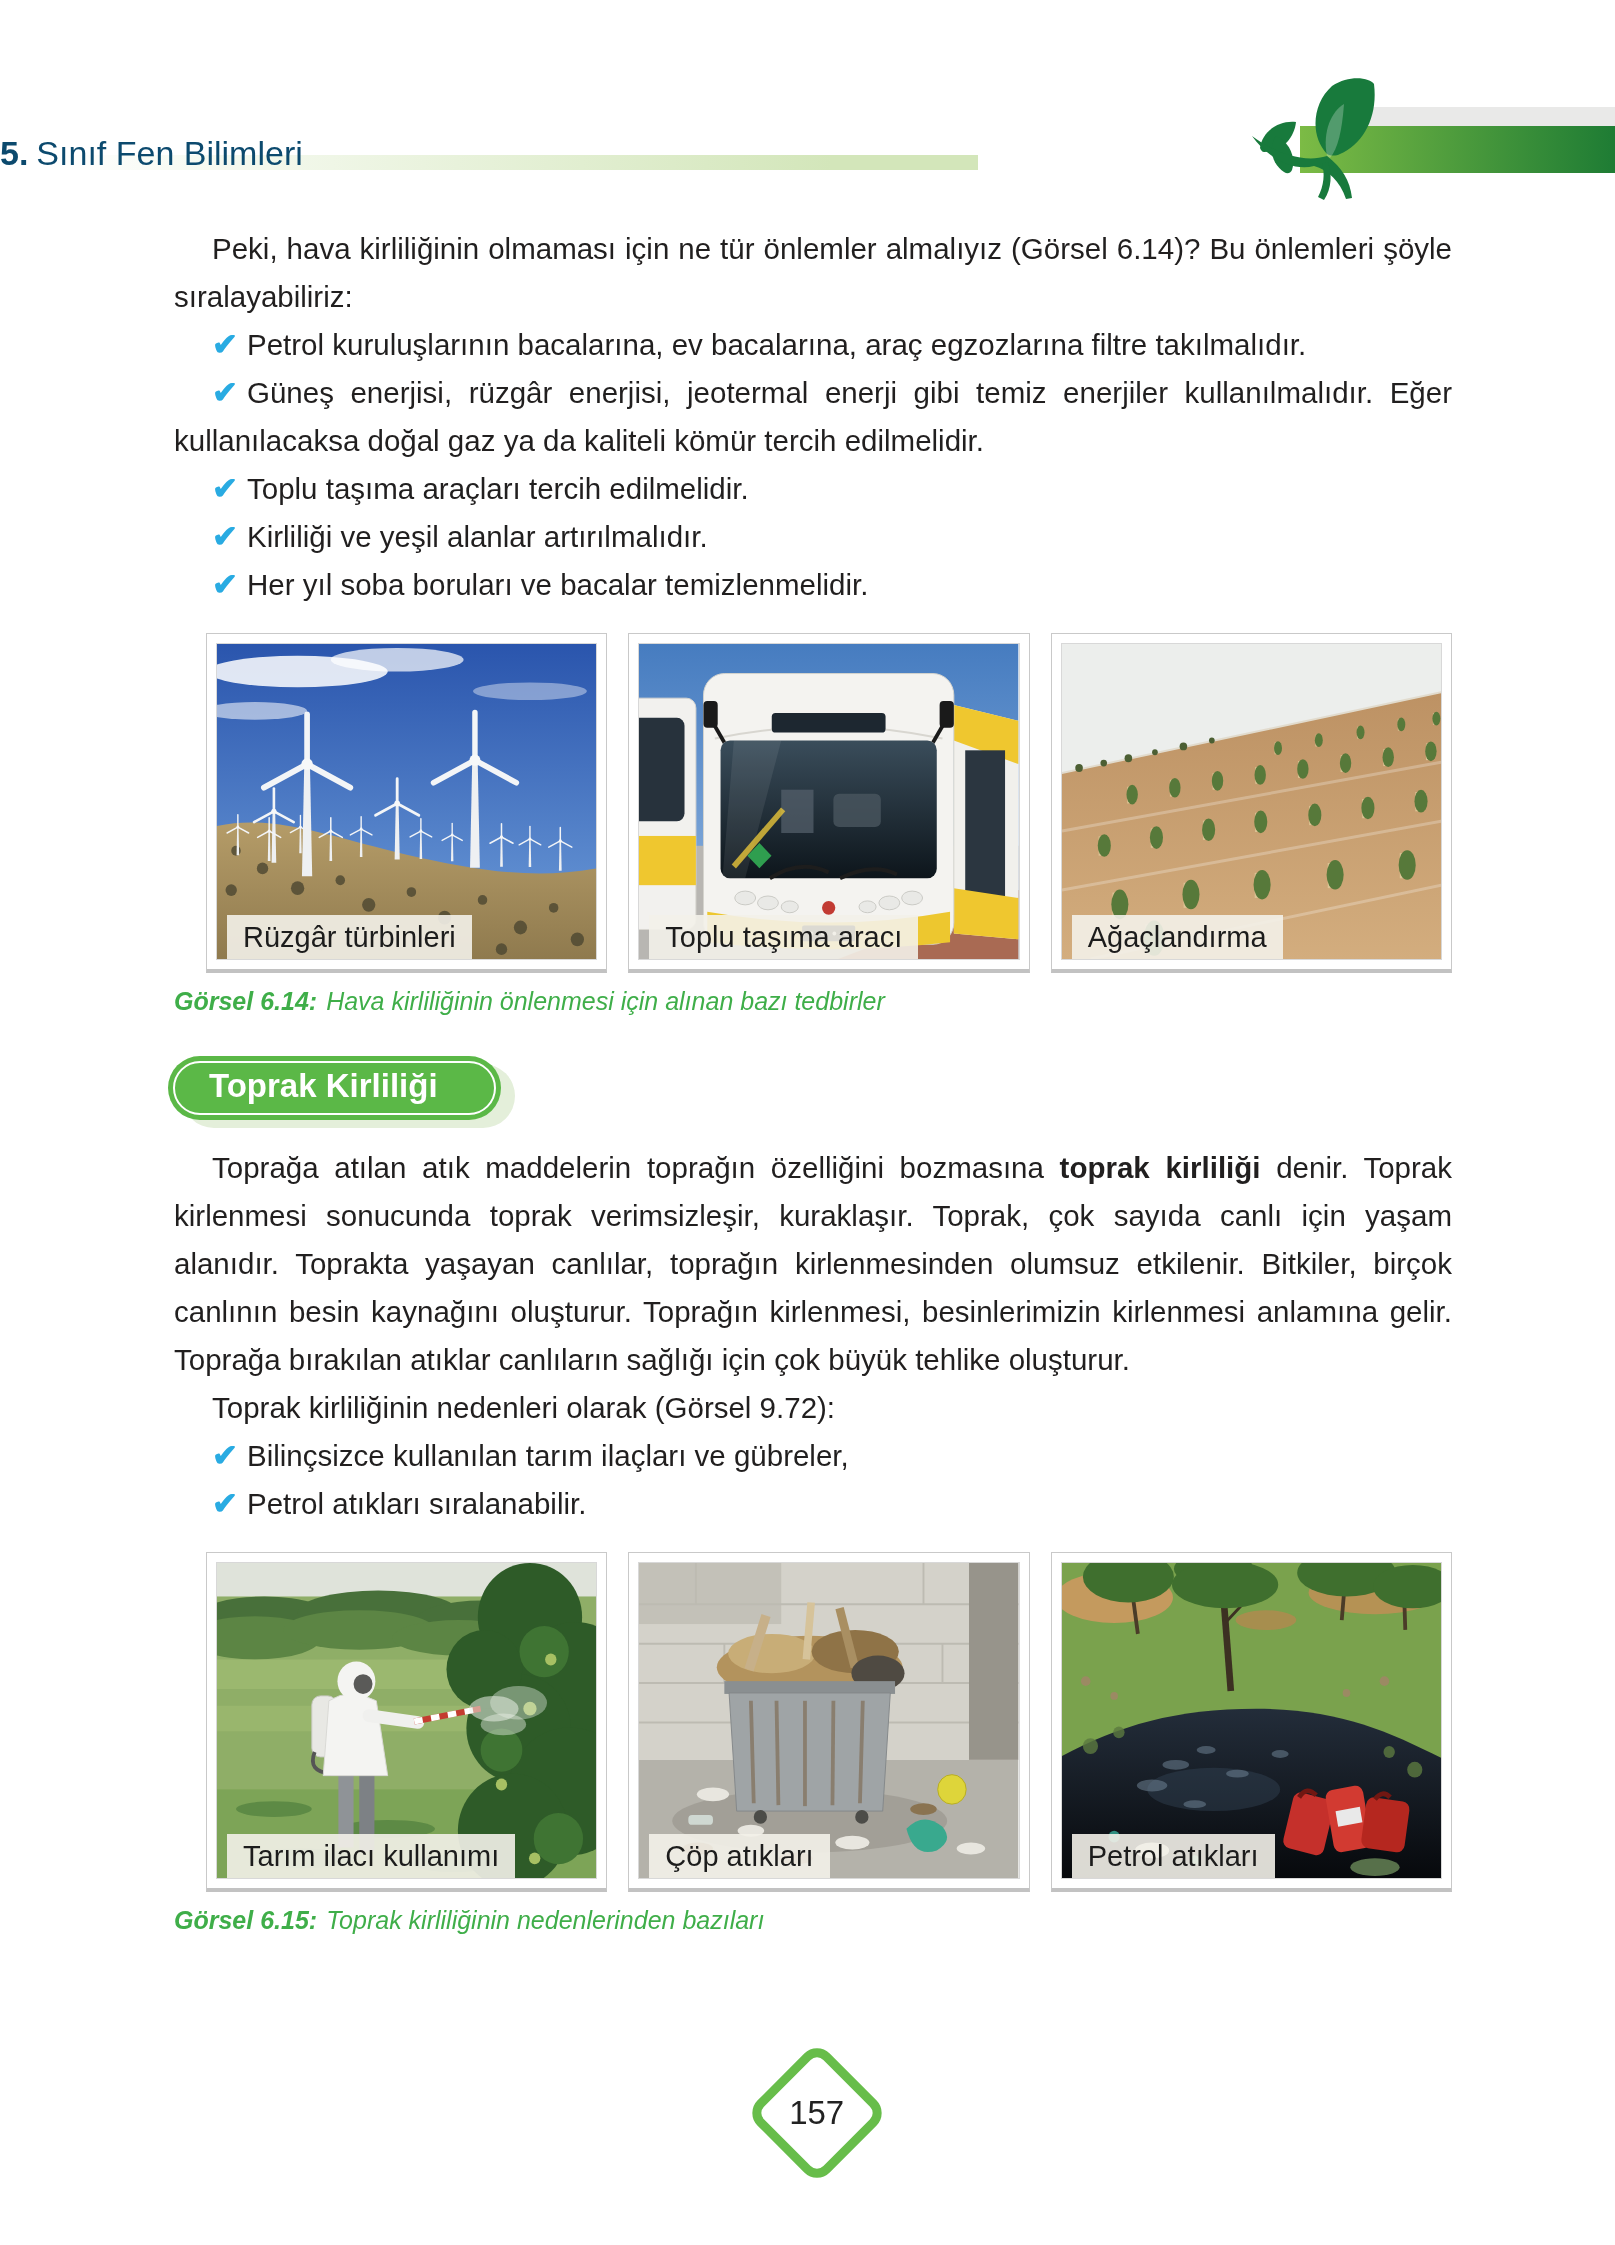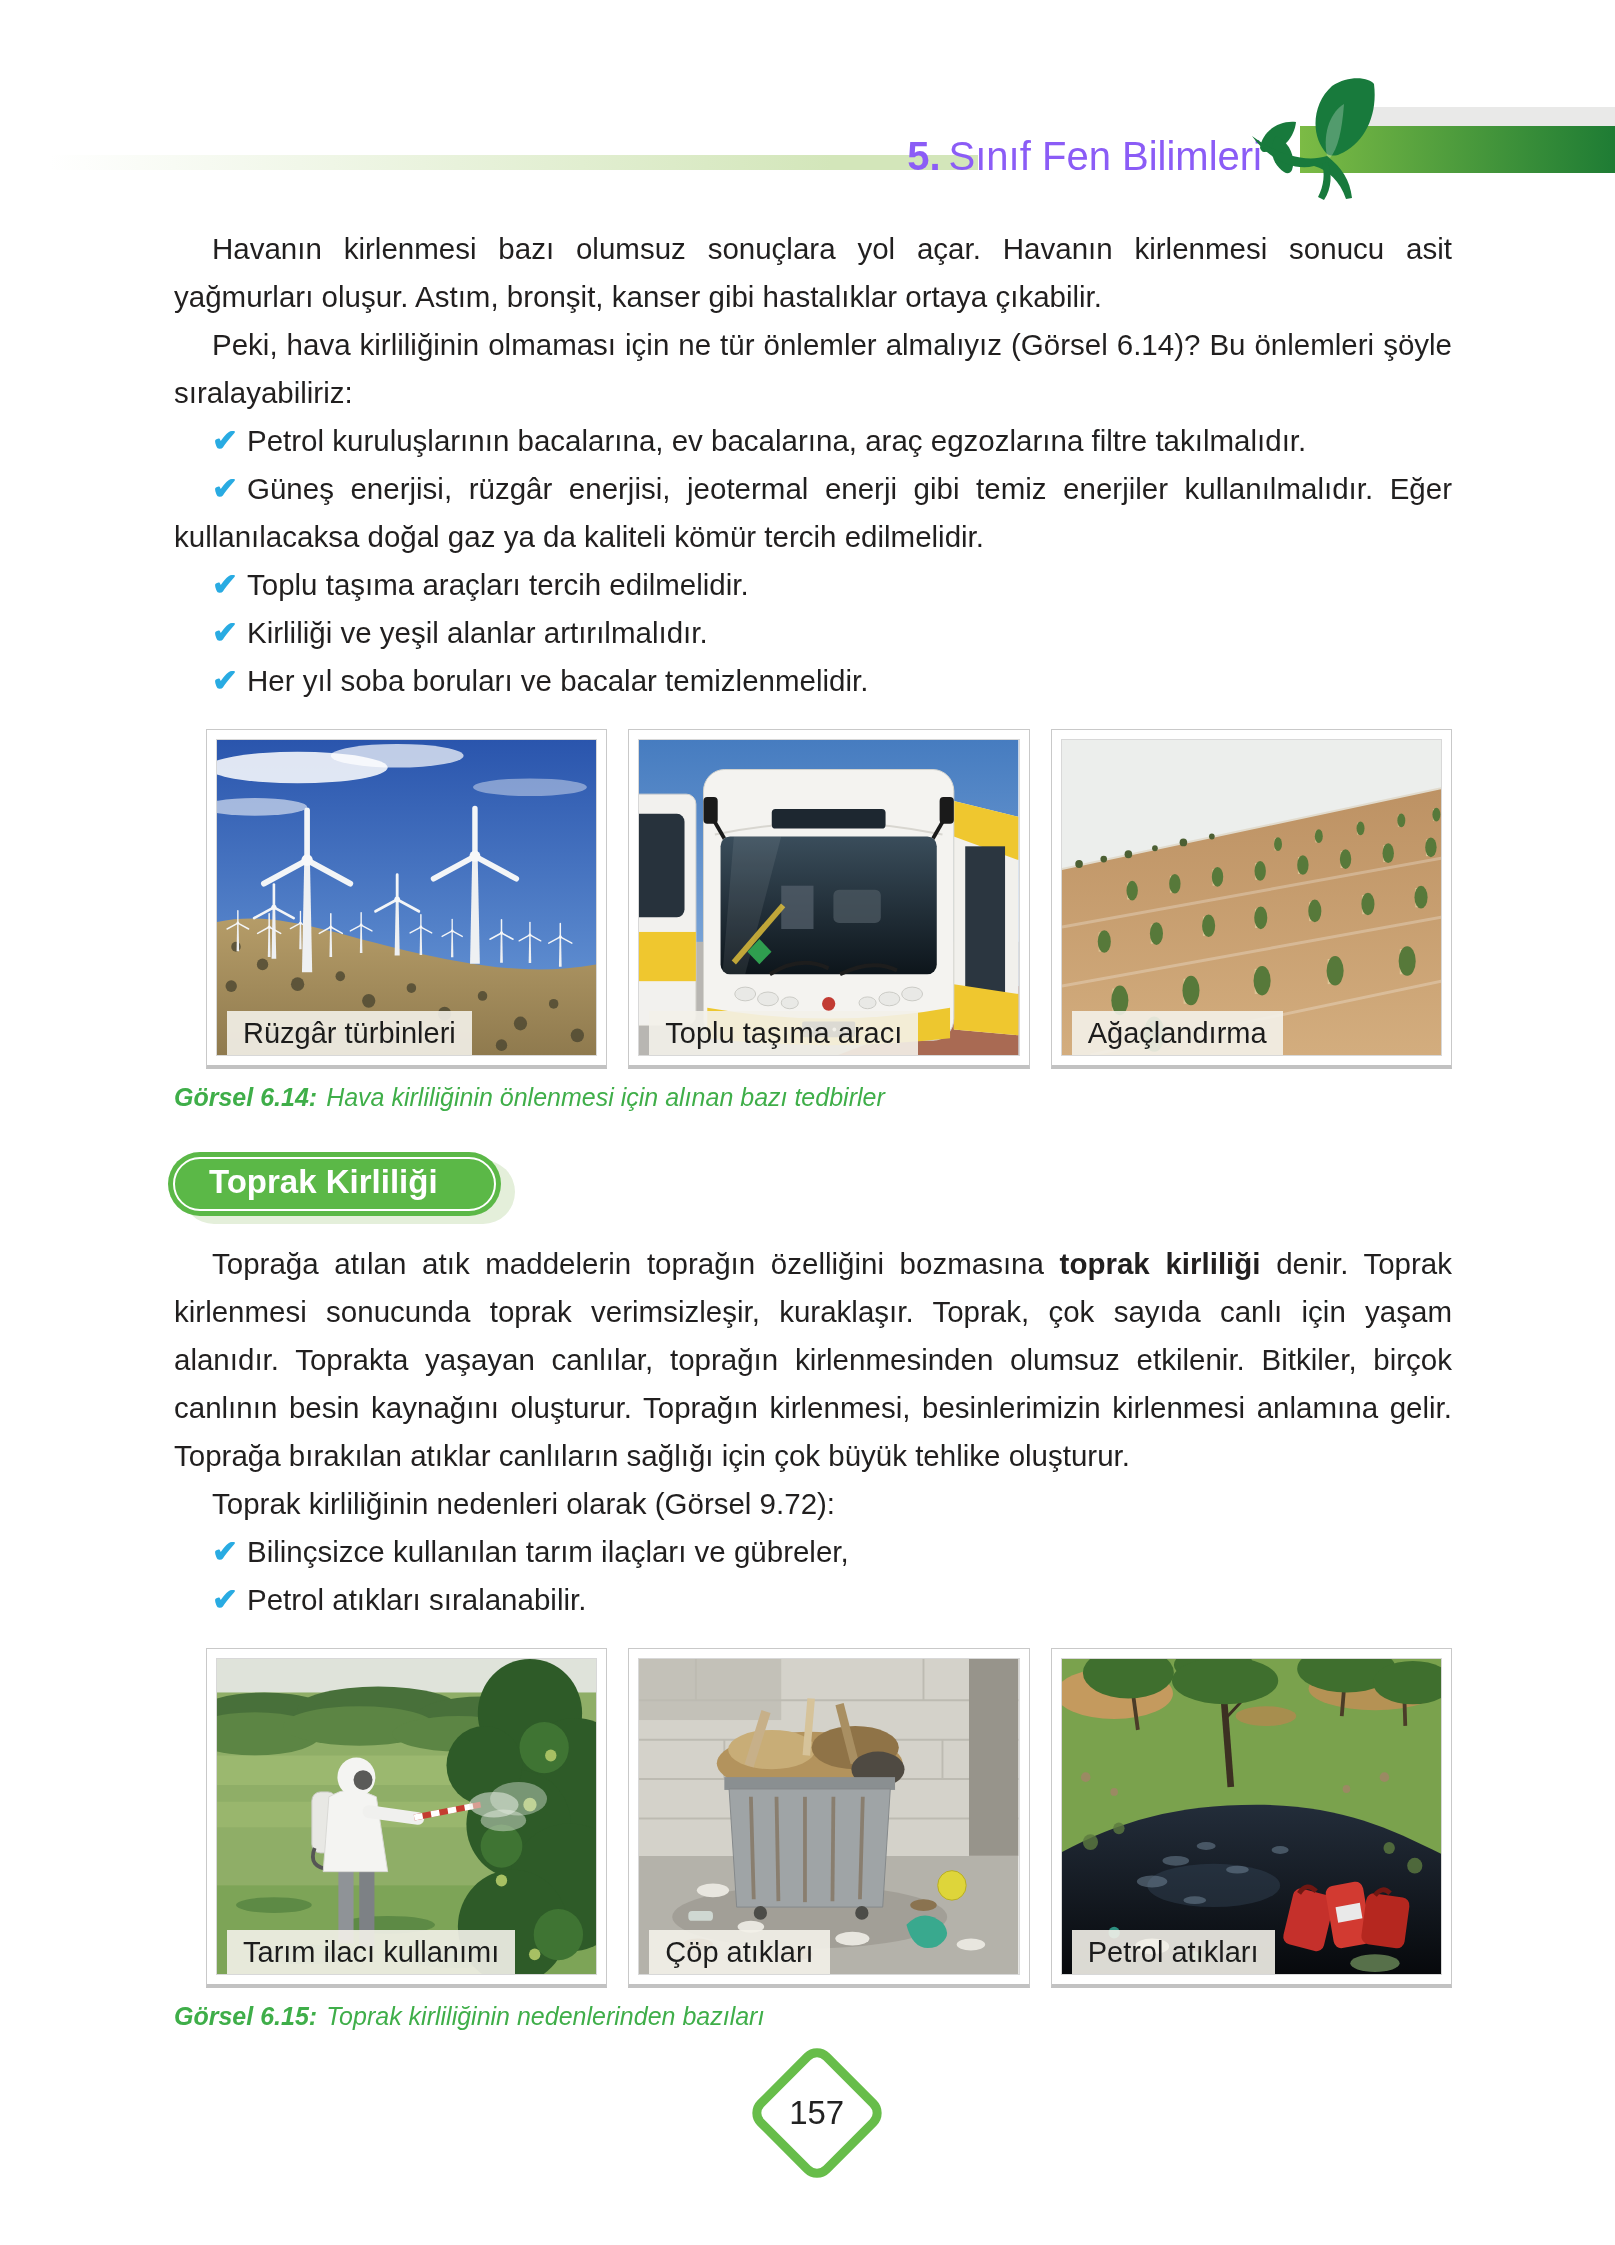--- a/index.html
+++ b/index.html
@@ -6,22 +6,22 @@
   .page{position:relative;width:1615px;height:2245px;background:#ffffff;overflow:hidden;
         font-family:"Liberation Sans",sans-serif;color:#1d1d1b;}
 
   
   .header{position:absolute;top:0;left:0;width:1615px;height:200px;}
   .hdr-gray-strip{position:absolute;top:107px;left:1360px;width:255px;height:21px;background:#e9e9e8;}
   .hdr-green-bar{position:absolute;top:126px;left:1300px;width:315px;height:47px;
                  background:linear-gradient(to right,#7cbb45,#1e7c34);}
   .hdr-light-strip{position:absolute;top:155px;left:0;width:978px;height:15px;
                  background:linear-gradient(to right,rgba(255,255,255,0) 5%,#d3e6ba 85%);}
-  .hdr-title{position:absolute;top:134px;left:0;width:1262px;text-align:right;
-             font-size:40px;color:#8b5cf6;white-space:nowrap;}
+  .hdr-title{position:absolute;top:134px;left:0;width:1262px;
+             font-size:34px;color:#0c4a6e;white-space:nowrap;}
   .hdr-title .num{font-weight:bold;margin-right:8px;}
   .leaf-wrap{position:absolute;top:76px;left:1232px;width:150px;height:125px;}
 
   
   .content{position:absolute;top:225px;left:174px;width:1278px;}
   p.body{margin:0;font-size:29.5px;line-height:48px;text-align:justify;text-indent:38px;color:#211f1f;}
   p.body b{font-weight:bold;}
   p.bullet{margin:0;font-size:29.5px;line-height:48px;text-align:justify;text-indent:38px;color:#211f1f;}
   .check{color:#29abe2;font-weight:bold;font-size:31px;margin-right:9px;}
 
@@ -70,21 +70,20 @@
           <path d="M52,96 C40,88 36,72 44,60 C58,66 64,82 60,94 C58,98 55,98 52,96 Z"></path>
           <path d="M20,60 C40,75 70,88 95,80 C110,92 118,104 120,122 L114,123 C108,105 96,94 82,90 C60,96 34,80 20,60 Z"></path>
           <path d="M96,86 C100,98 100,112 92,124 L86,121 C92,110 93,97 90,88 Z"></path>
         </g>
       </svg>
     </div>
   </div>
 
   <div class="content">
 
-    <p class="body">Havanın kirlenmesi bazı olumsuz sonuçlara yol açar. Havanın kirlenmesi sonucu asit yağmurları oluşur. Astım, bronşit, kanser gibi hastalıklar ortaya çıkabilir.</p>
     <p class="body">Peki, hava kirliliğinin olmaması için ne tür önlemler almalıyız (Görsel 6.14)? Bu önlemleri şöyle sıralayabiliriz:</p>
 
     <p class="bullet"><span class="check">✔</span><span>Petrol kuruluşlarının bacalarına, ev bacalarına, araç egzozlarına filtre takılmalıdır.</span></p>
     <p class="bullet"><span class="check">✔</span><span>Güneş enerjisi, rüzgâr enerjisi, jeotermal enerji gibi temiz enerjiler kullanılmalıdır. Eğer kullanılacaksa doğal gaz ya da kaliteli kömür tercih edilmelidir.</span></p>
     <p class="bullet"><span class="check">✔</span><span>Toplu taşıma araçları tercih edilmelidir.</span></p>
     <p class="bullet"><span class="check">✔</span><span>Kirliliği ve yeşil alanlar artırılmalıdır.</span></p>
     <p class="bullet"><span class="check">✔</span><span>Her yıl soba boruları ve bacalar temizlenmelidir.</span></p>
 
     
     <div class="fig-row">

